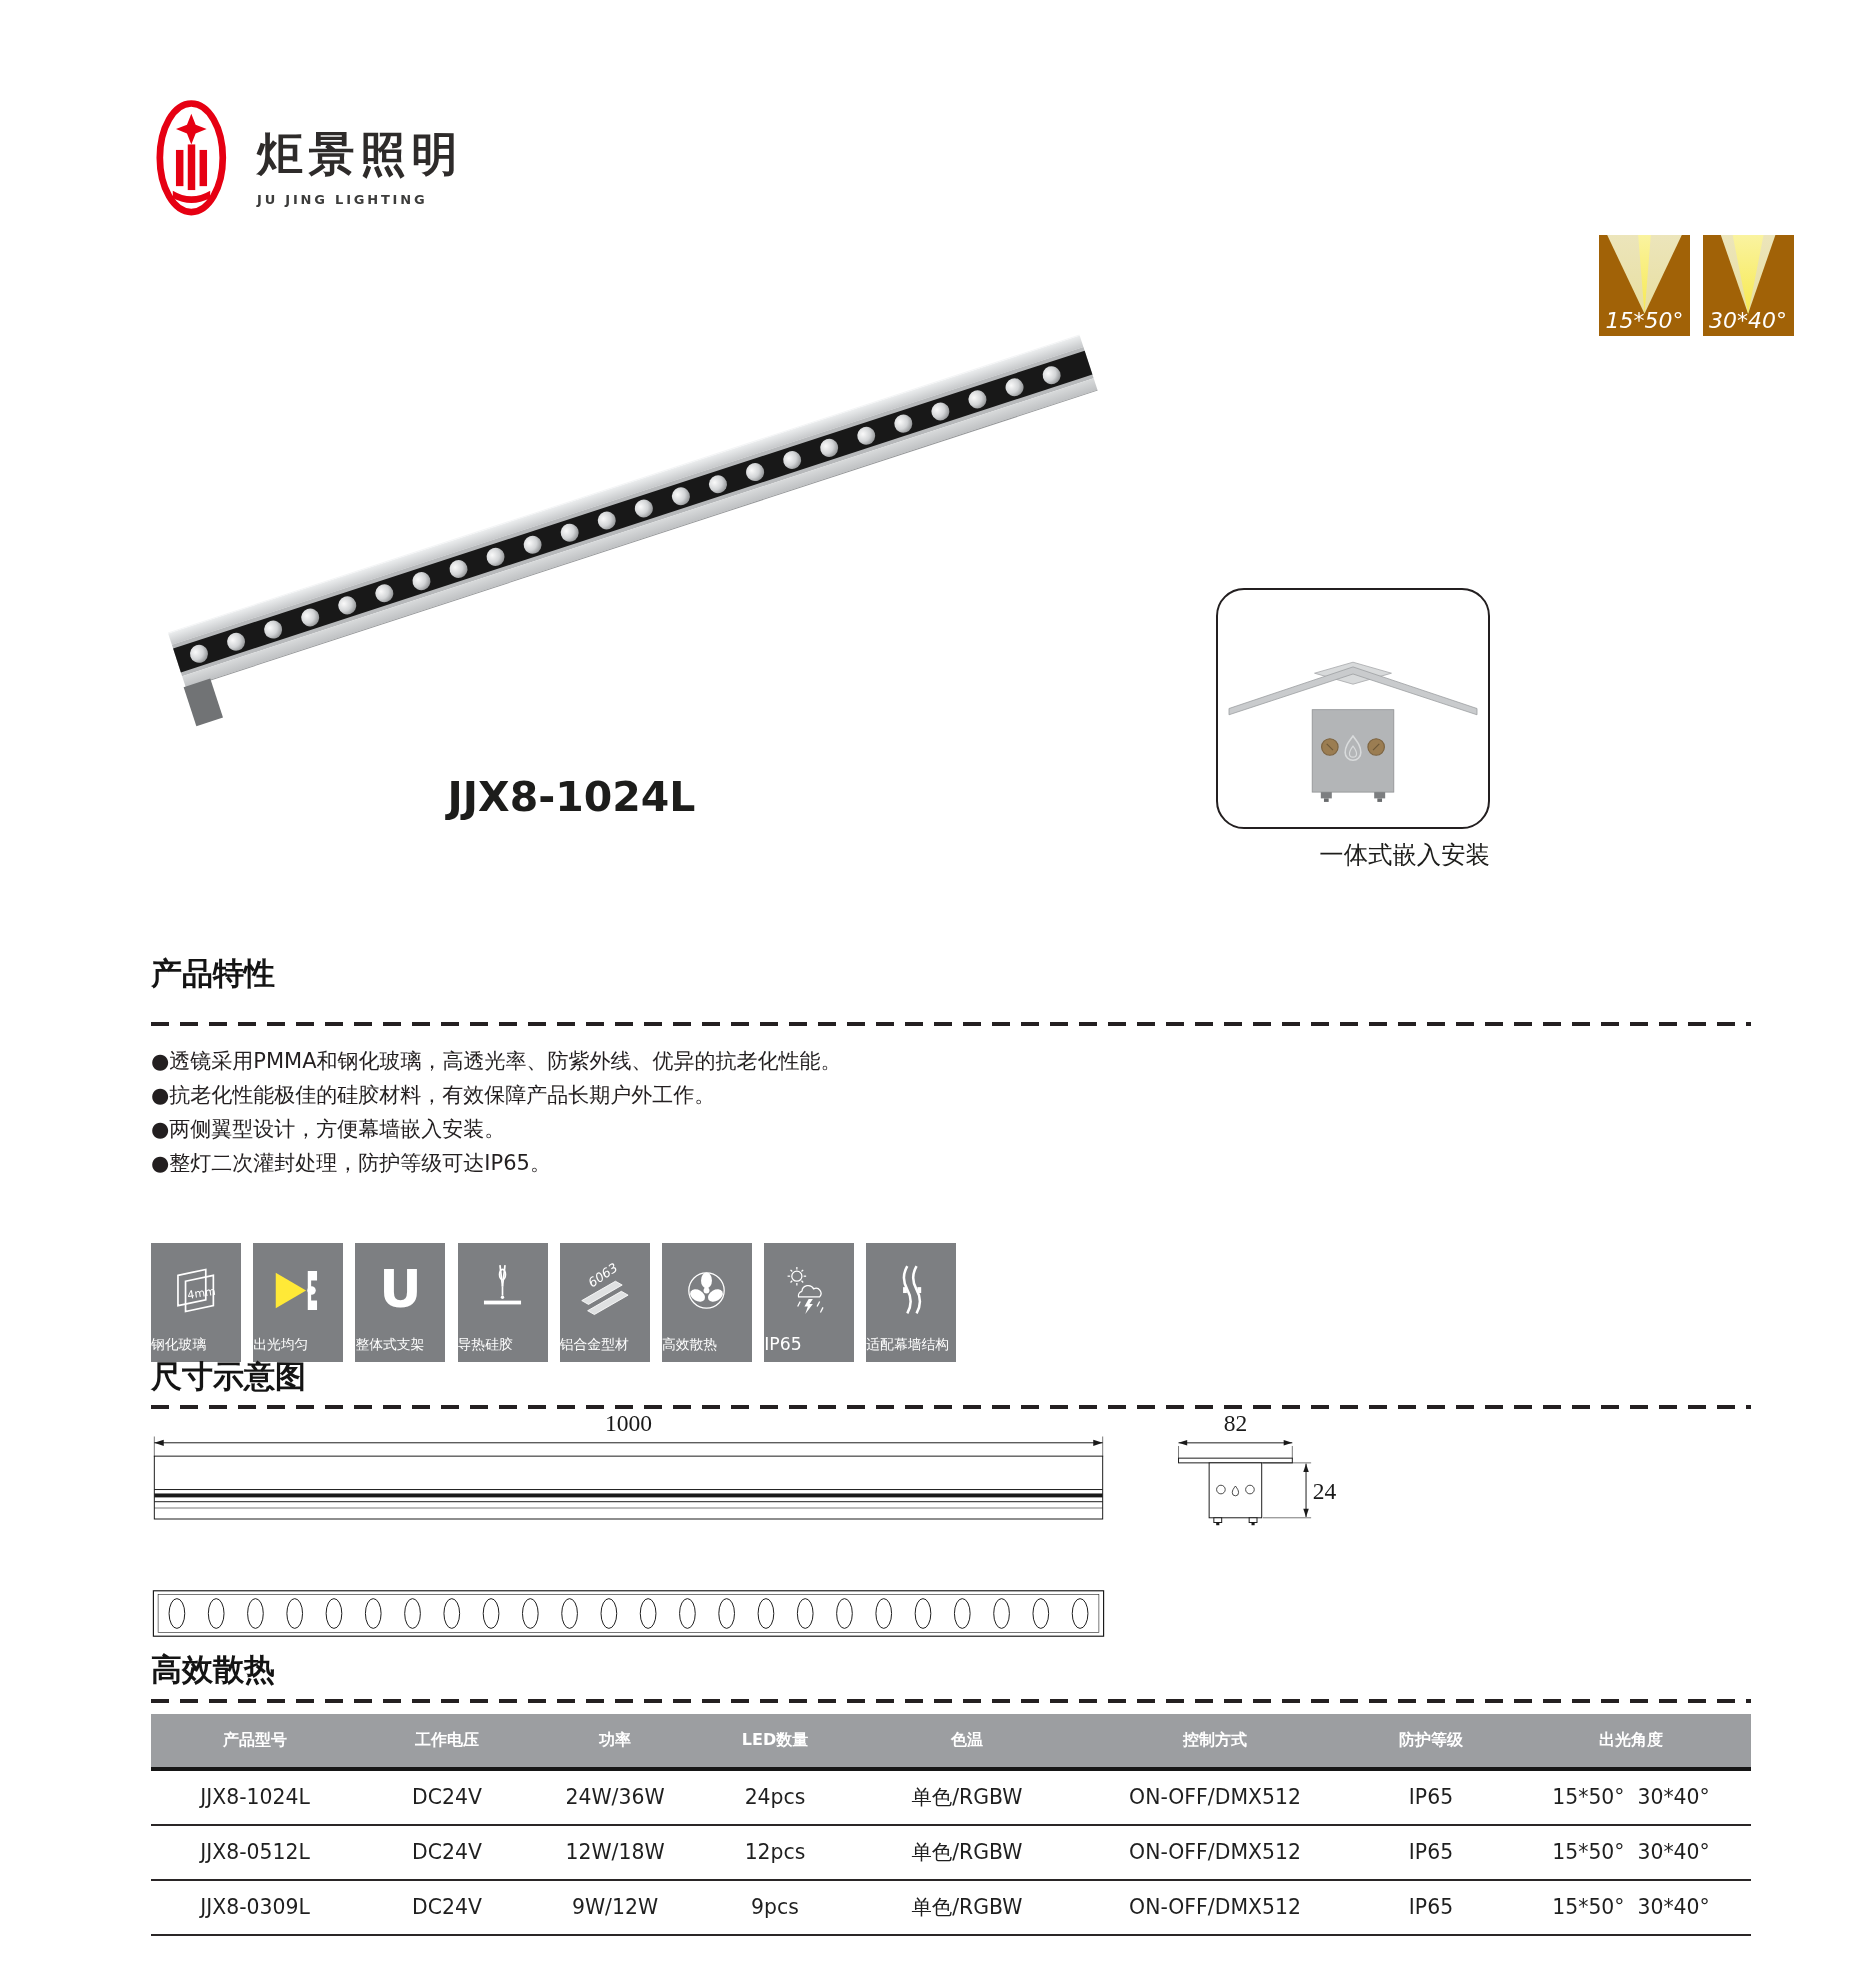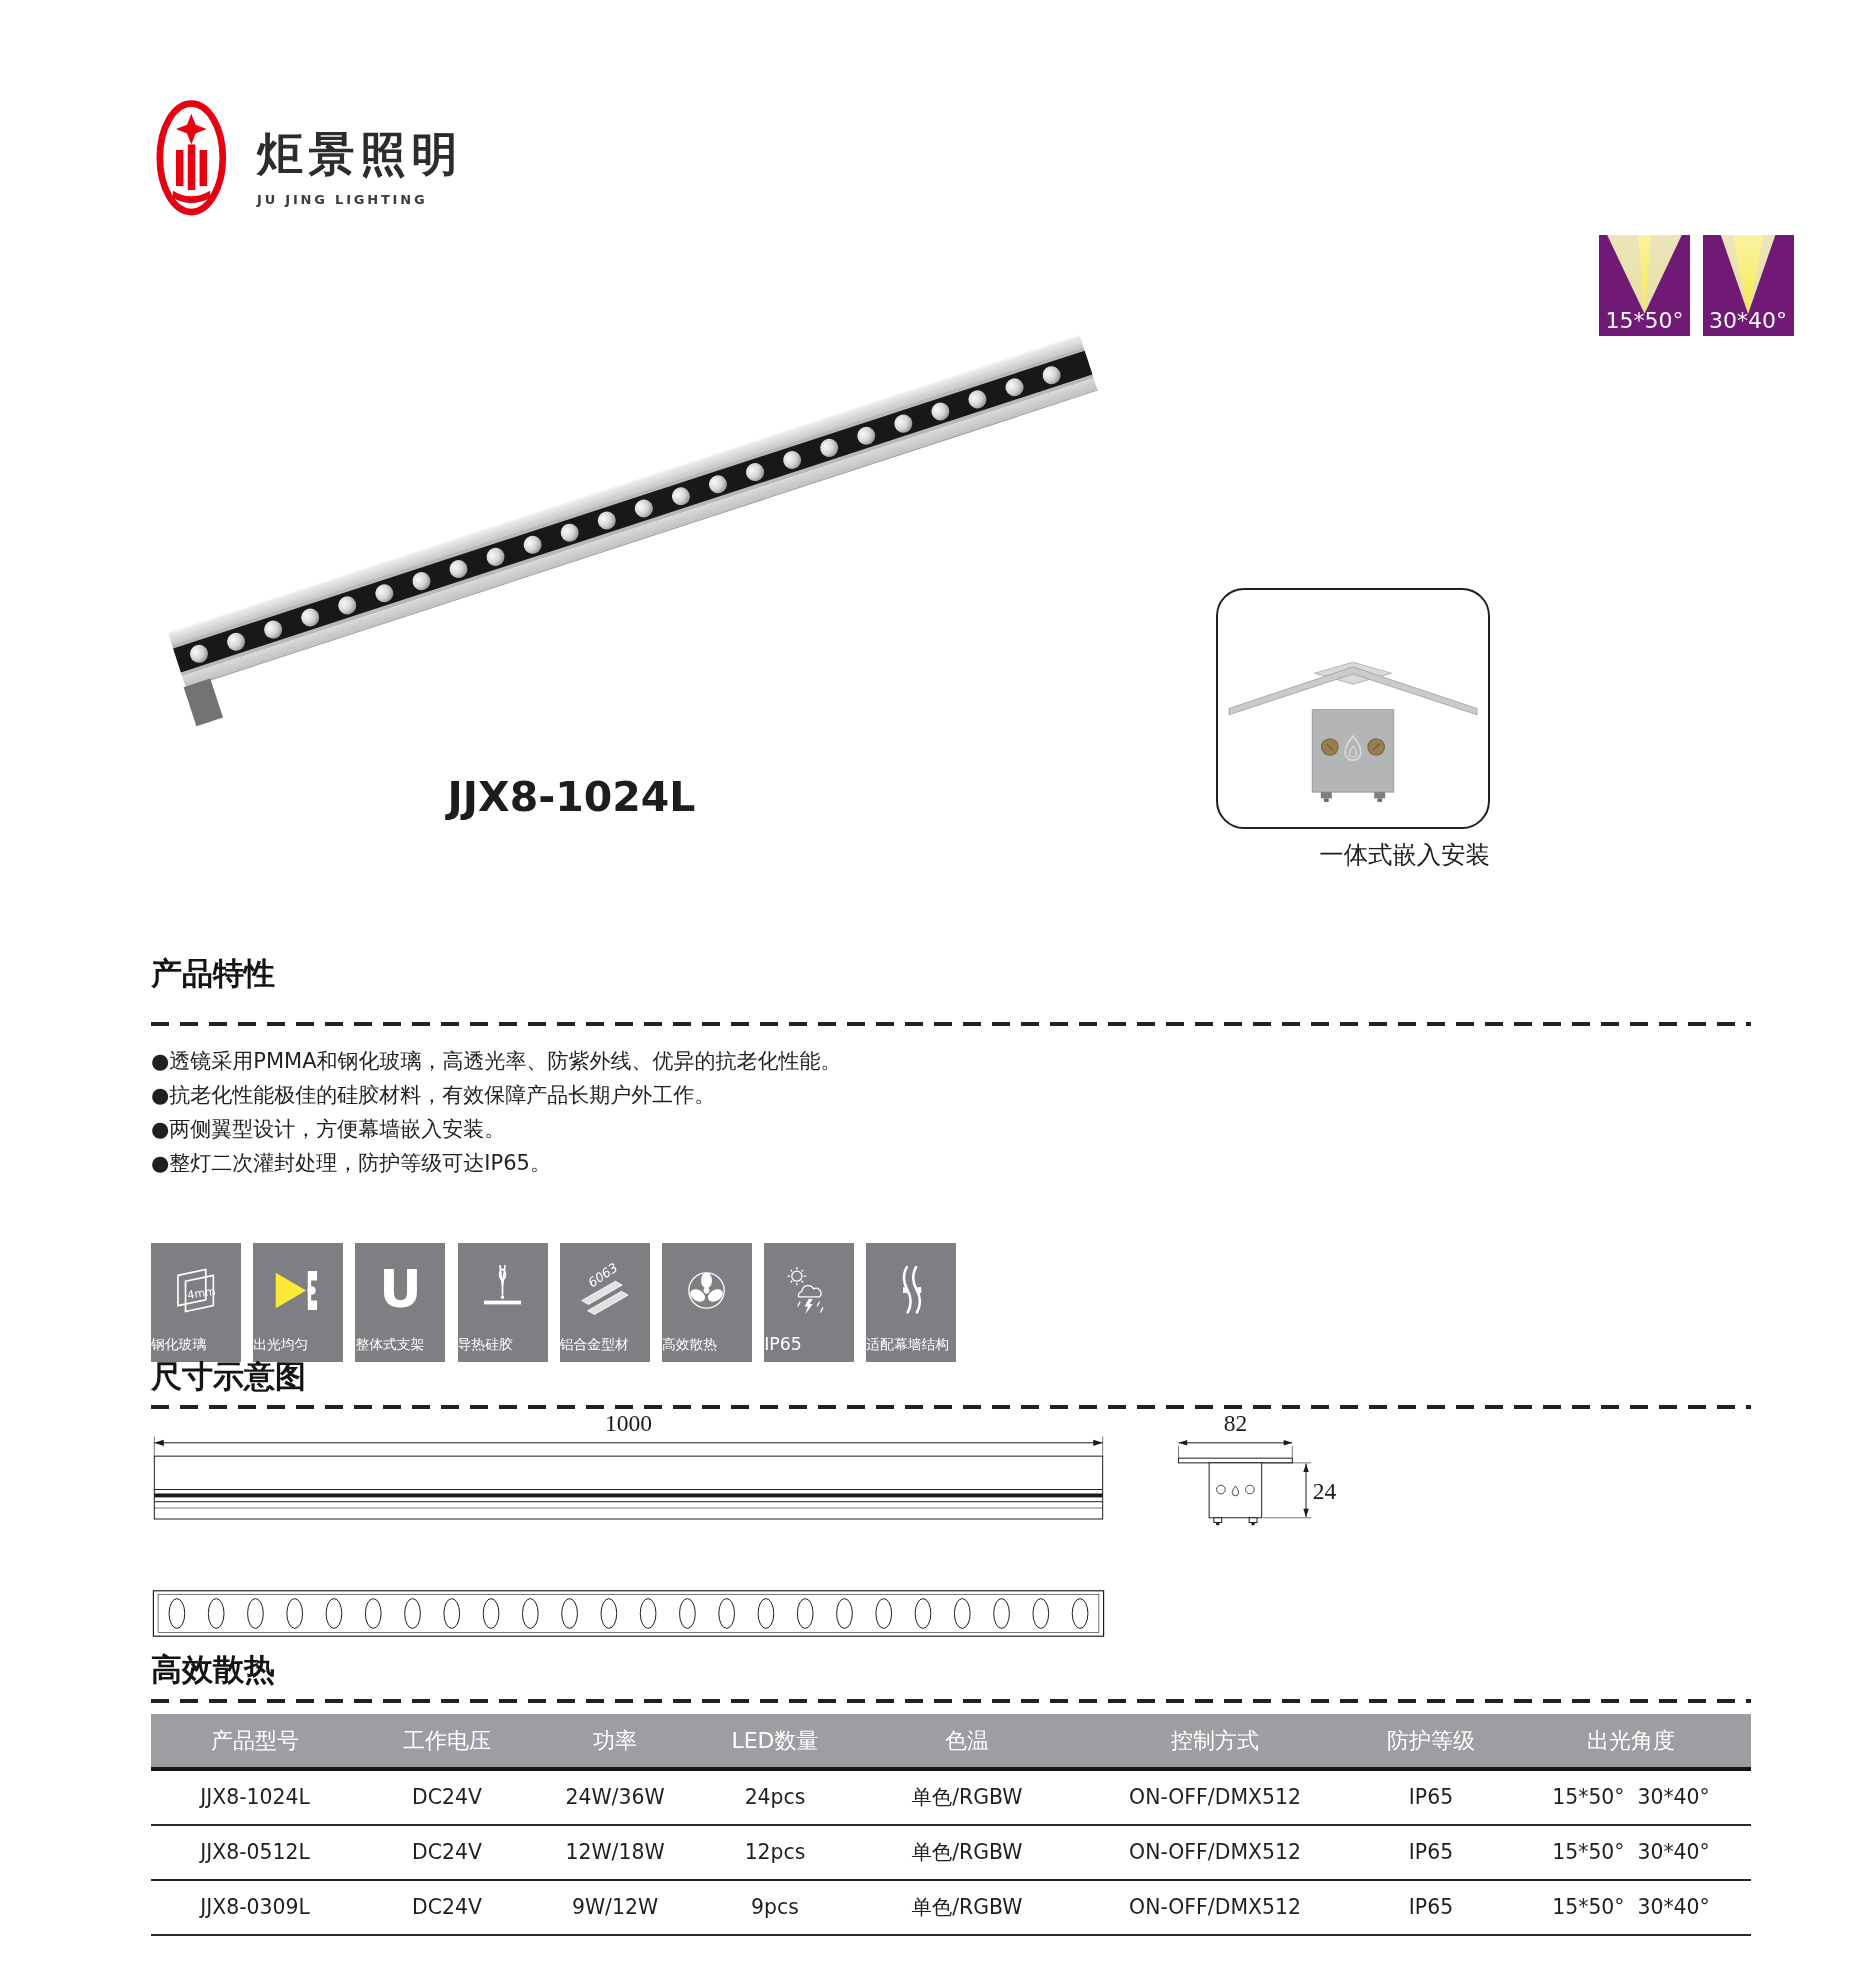--- a/index.html
+++ b/index.html
@@ -9,21 +9,21 @@
 
   
   .logo { position:absolute; left:155px; top:98px; display:flex; }
   .logo-mark { width:73px; height:120px; }
   .logo-text { margin-left:29px; padding-top:25.5px; }
   .logo-cn { font-size:46px; font-weight:bold; letter-spacing:5.5px; color:#2e2b2a; }
   .logo-en { font-size:13px; letter-spacing:2.8px; color:#3c3c3b; margin-top:6.3px; font-weight:bold; }
 
   
   .beam-squares { position:absolute; left:1599px; top:235px; display:flex; gap:12.6px; }
-  .beam-sq { position:relative; width:91px; height:101px; background:#701a75; overflow:hidden; }
+  .beam-sq { position:relative; width:91px; height:101px; background:#a16207; overflow:hidden;font-style:italic; }
   .cone { position:absolute; left:0; top:0; width:100%; height:78%; }
   .cone.outer15 { clip-path:polygon(50% 100%,9% 0,91% 0); background:linear-gradient(#ece5bb,#e8dfa0); }
   .cone.inner15 { clip-path:polygon(50% 100%,43% 0,57% 0); background:linear-gradient(#faf3a0,#f7e94f); }
   .cone.outer30 { clip-path:polygon(50% 100%,20% 0,80% 0); background:linear-gradient(#ece5bb,#e8dfa0); }
   .cone.inner30 { clip-path:polygon(50% 100%,33% 0,67% 0); background:linear-gradient(#faf3a0,#f7e94f); }
   .beam-label { position:absolute; left:0; bottom:3.1px; width:100%; text-align:center;
                 color:#fff; font-size:22px; }
 
   
   .photo { position:absolute; left:165px; top:342px; width:951px; height:354px; }
@@ -70,21 +70,21 @@
   .dimsvg { position:absolute; }
   .dim-num { font-family:"Liberation Serif","DejaVu Serif",serif; font-size:60px; fill:#1a1a1a; }
   .dline { stroke:#1a1a1a; stroke-width:2.5; }
   .thin  { stroke:#1a1a1a; stroke-width:1.5; }
   .draw  { stroke:#1a1a1a; stroke-width:2.5; fill:#ffffff; }
   .arr   { fill:#1a1a1a; }
 
   
   .ptable { position:absolute; left:151px; top:1714px; width:1600px; }
   .thead { display:flex; height:53px; background:#9c9ea1; align-items:center; }
-  .thead .hcell { color:#fff; font-weight:normal; font-size:22px; text-align:center; }
+  .thead .hcell { color:#fff; font-weight:bold; font-size:16px; text-align:center; }
   .hline { height:3.9px; background:#161616; }
   .trow { display:flex; height:55px; align-items:center; border-bottom:2px solid #2a2627; }
   .trow:last-child { border-bottom:2.8px solid #2a2627; }
   .cell { font-size:20.4px; color:#1f1f1f; text-align:center; white-space:pre; }
   .c0{width:13%;} .c1{width:11%;} .c2{width:10%;} .c3{width:10%;}
   .c4{width:14%;} .c5{width:17%;} .c6{width:10%;} .c7{width:15%;}
 </style>
 </head>
 <body>
 

